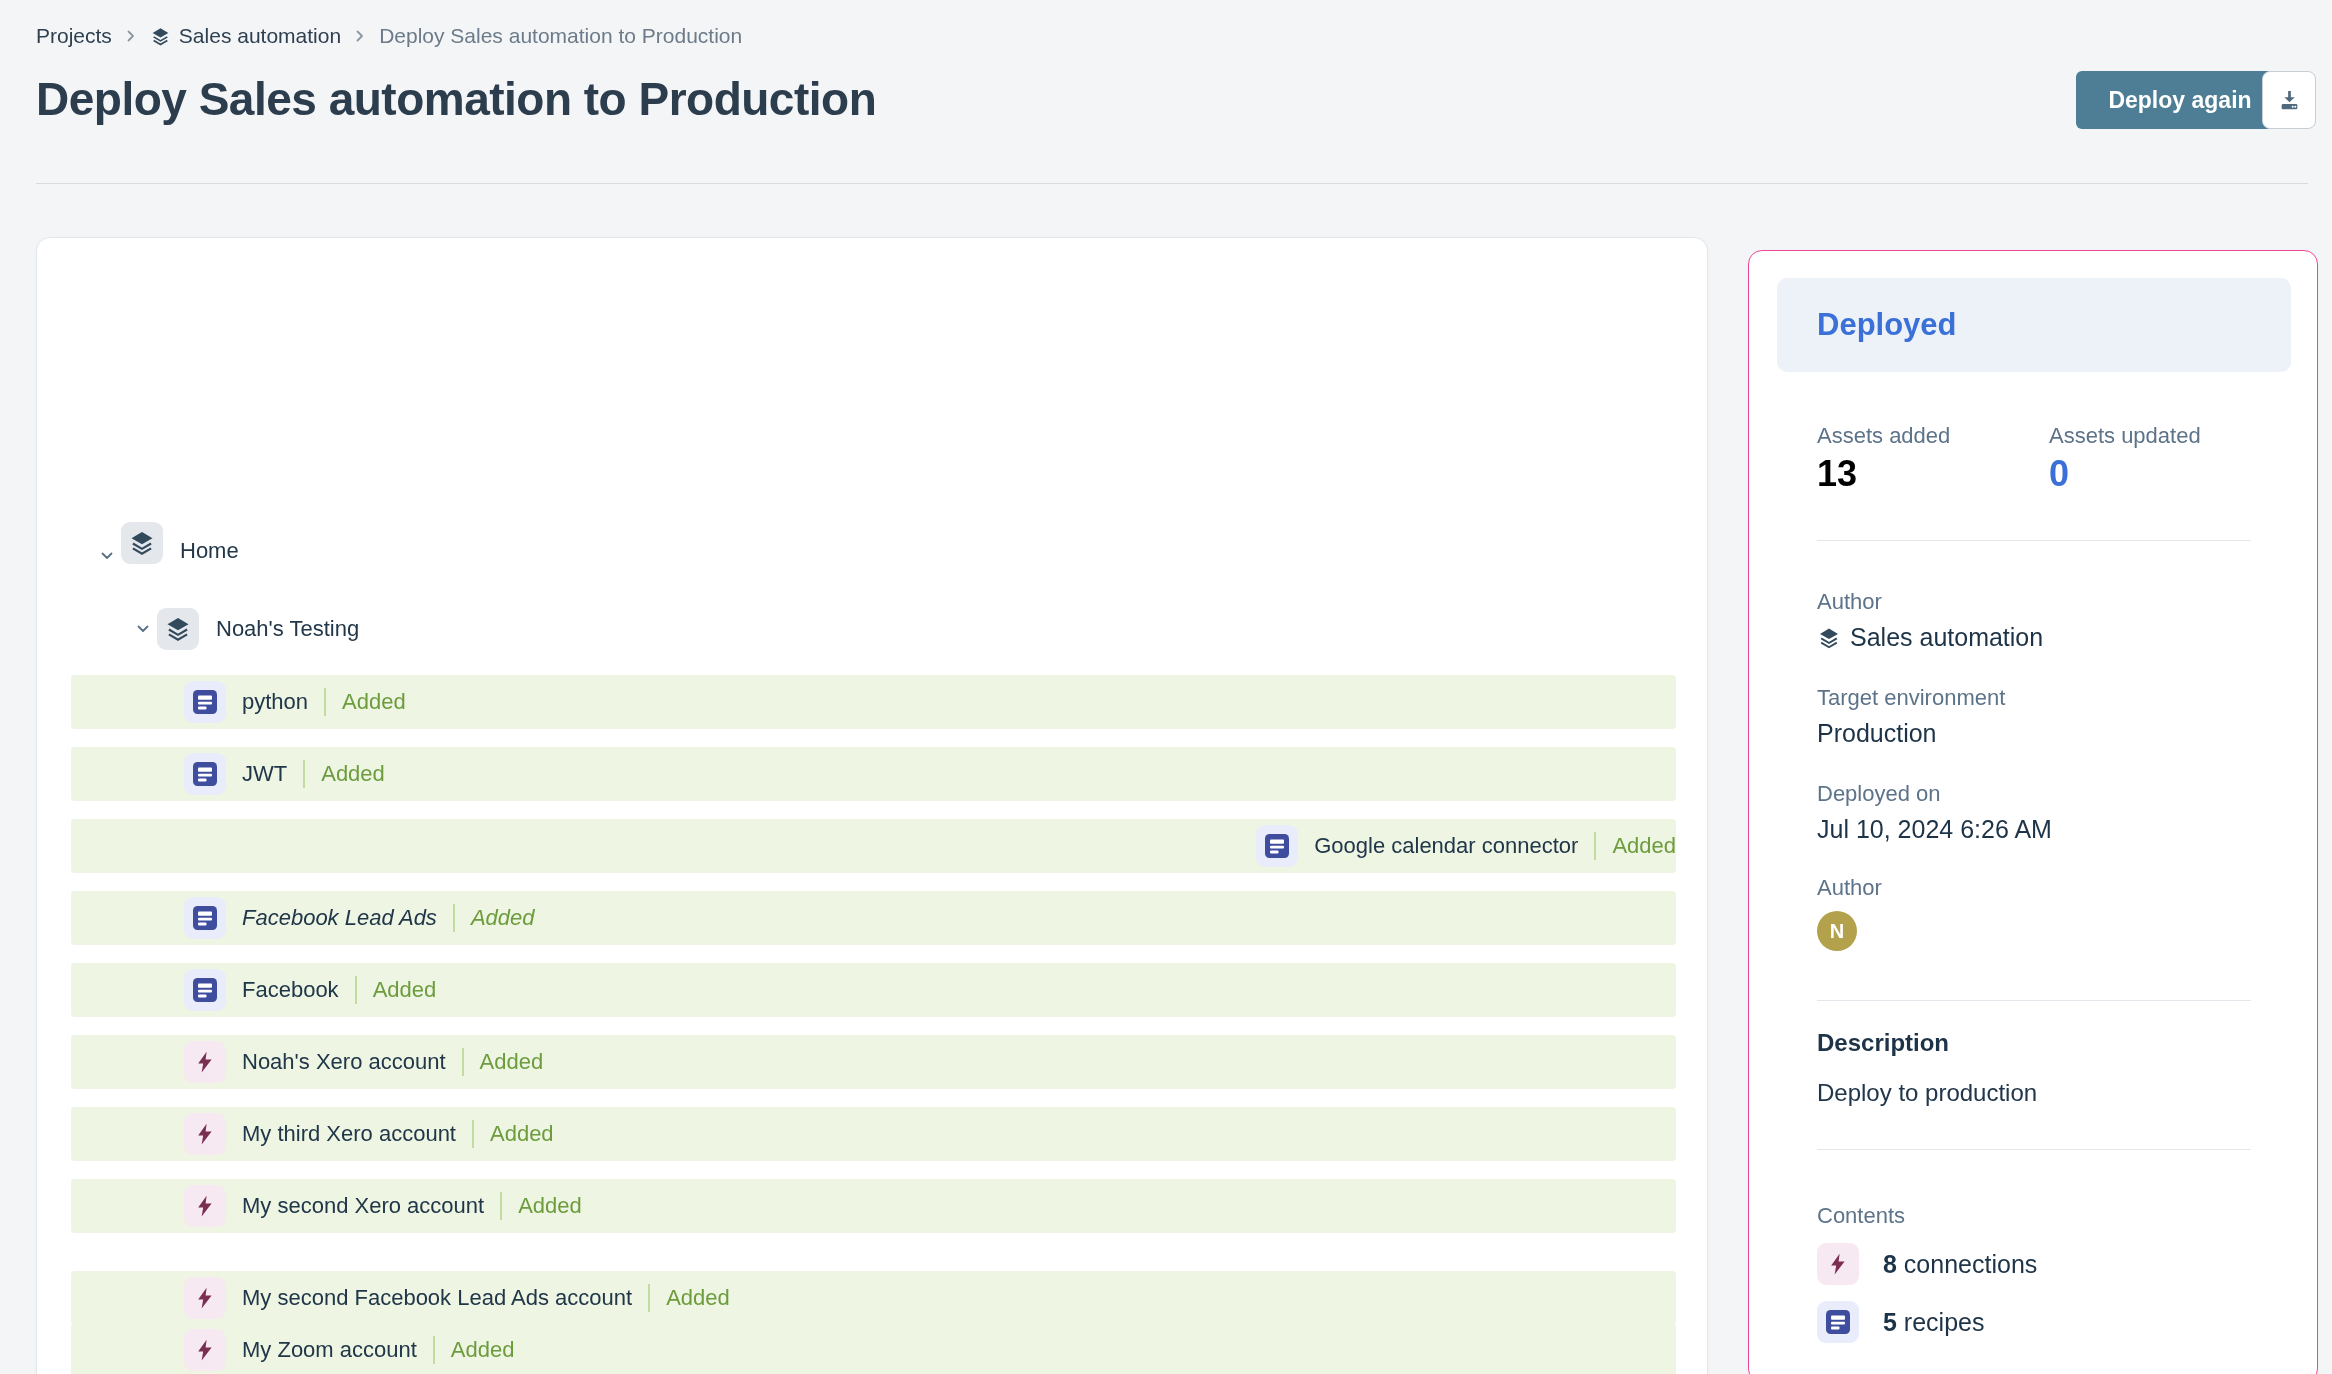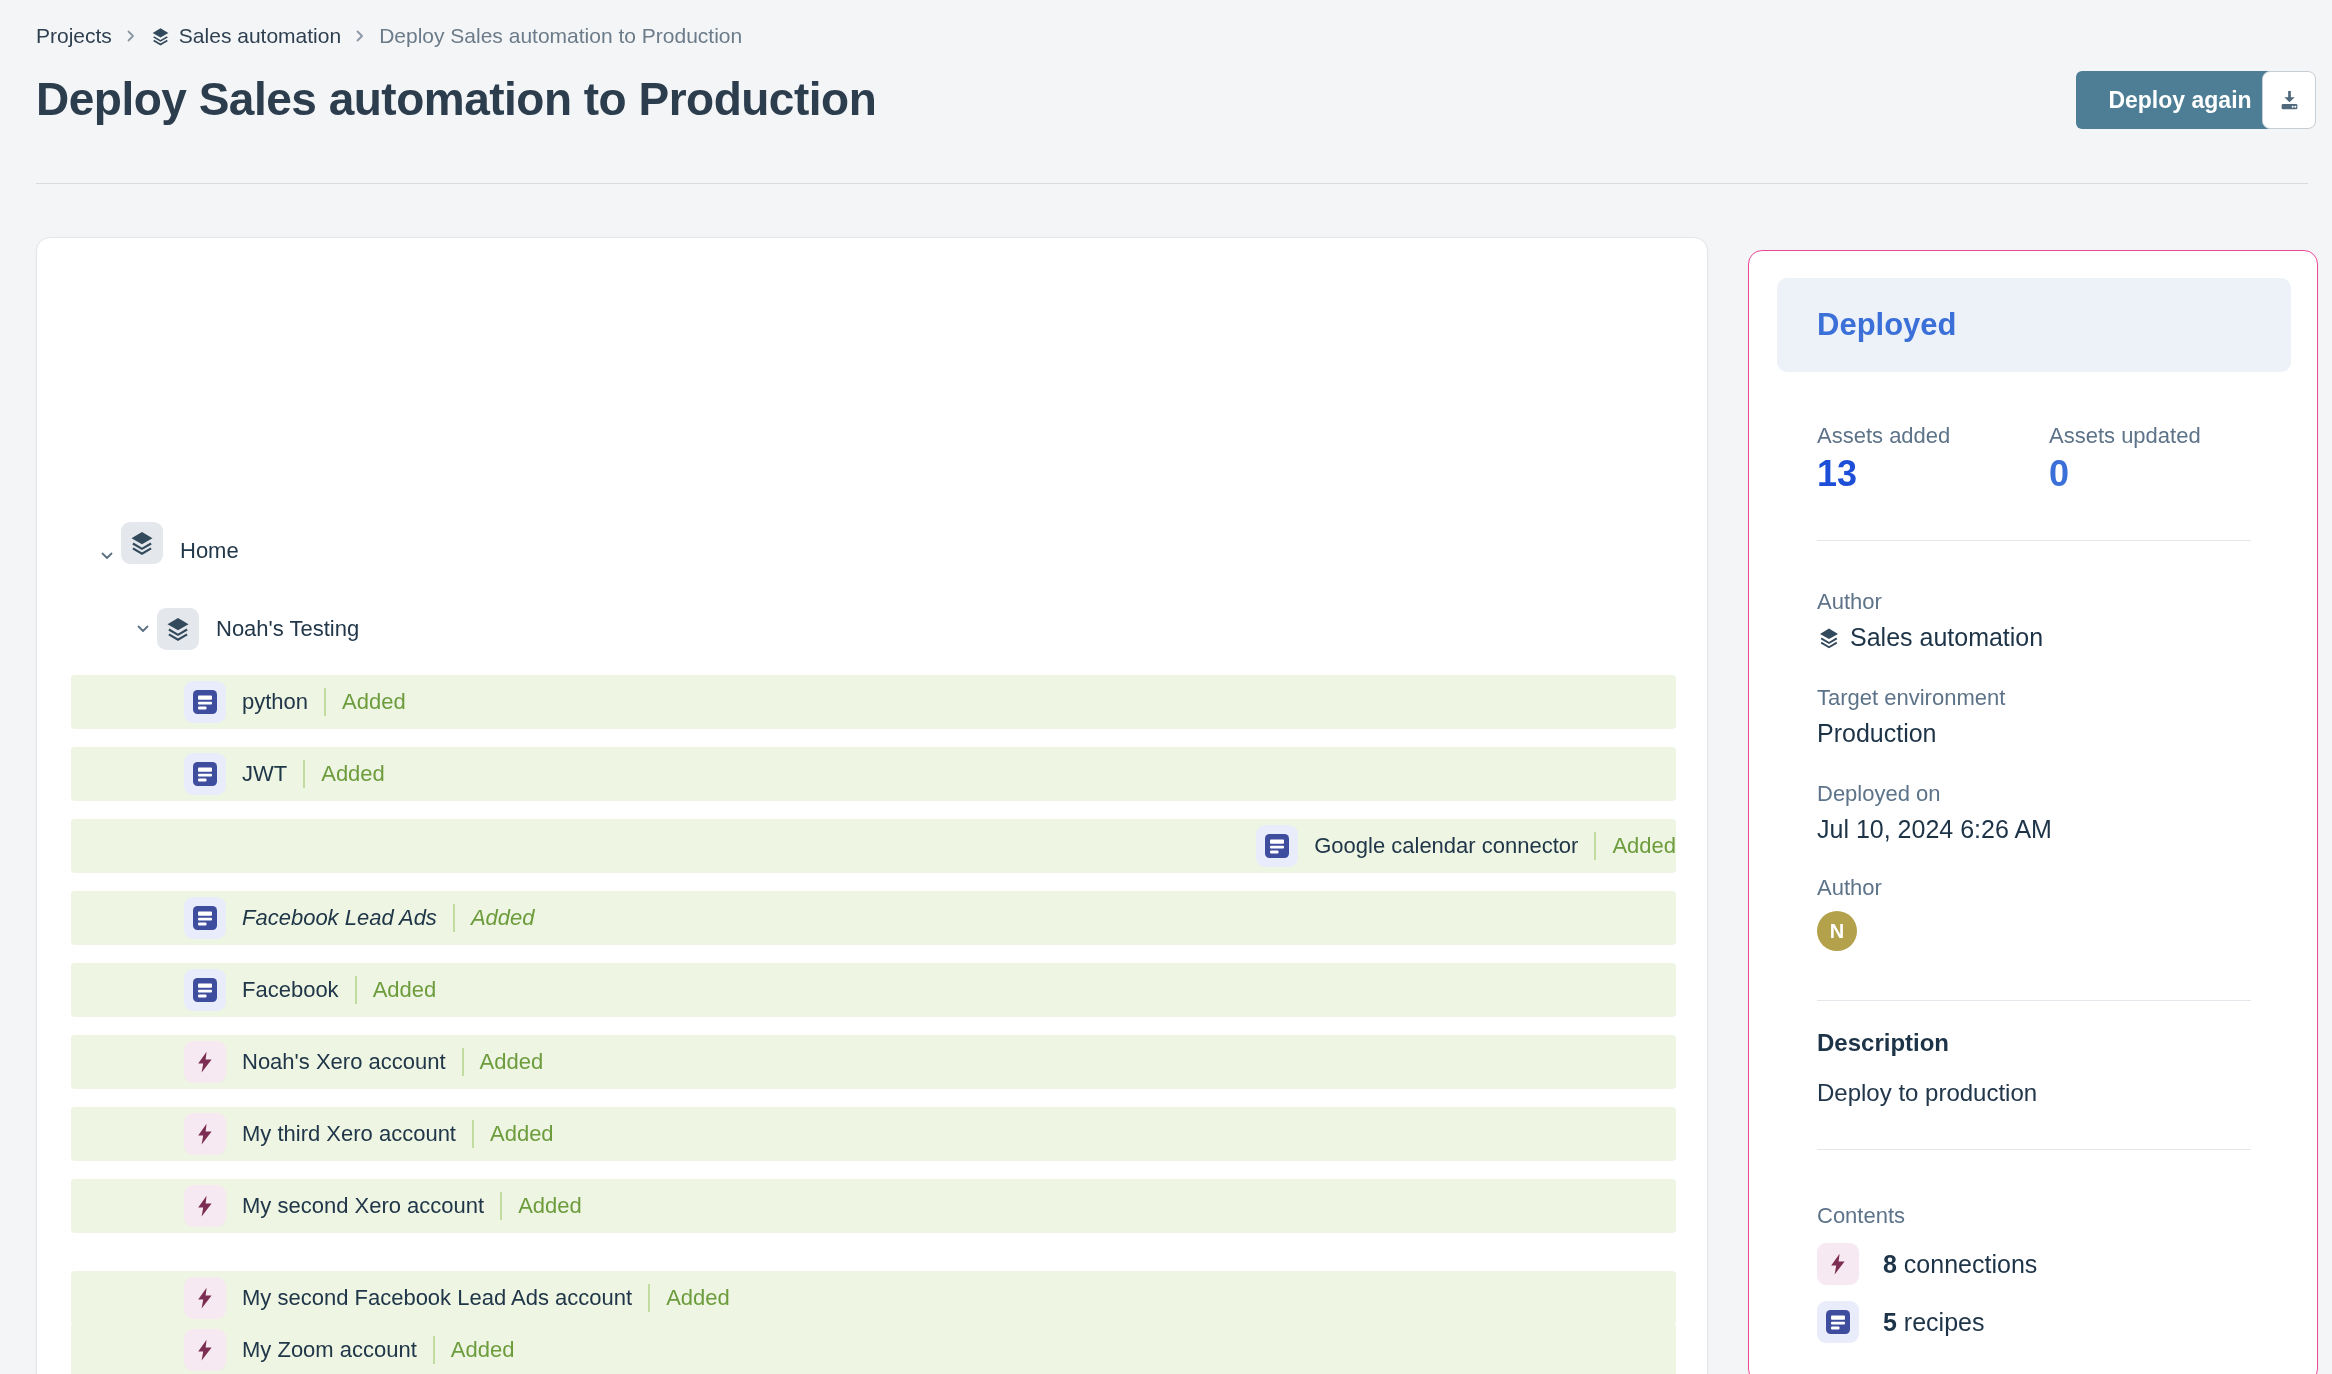--- a/index.html
+++ b/index.html
@@ -65,21 +65,21 @@
 
   
   .status-panel {
     position:absolute; left:28px; top:27px; width:514px; height:94px;
     background:#edf2f8; border-radius:10px; display:flex; align-items:center; padding-left:40px;
   }
   .status-panel span { font-size:31px; font-weight:700; color:#3b70d8; }
   .side-label { position:absolute; font-size:22px; color:#5d7389; }
   .side-value { position:absolute; font-size:25px; color:#1d3347; }
   .metric { position:absolute; font-size:36px; font-weight:700; }
-  .metric-green { color:#1d4ed8; }
+  .metric-green { color:#000000; }
   .metric-blue { color:#3b70d8; }
   .side-divider { position:absolute; left:68px; width:434px; border-top:1.5px solid #e3e6ea; }
   .avatar {
     position:absolute; left:68px; top:660px; width:40px; height:40px; border-radius:50%;
     background:#b3a14c; color:#fff; font-size:20px; font-weight:700;
     display:flex; align-items:center; justify-content:center;
   }
   .desc-head { position:absolute; left:68px; top:778px; font-size:24px; font-weight:700; color:#1d3347; }
   .desc-body { position:absolute; left:68px; top:828px; font-size:24px; color:#21364a; }
   .contents-row { position:absolute; left:68px; display:flex; align-items:center; gap:24px; }

